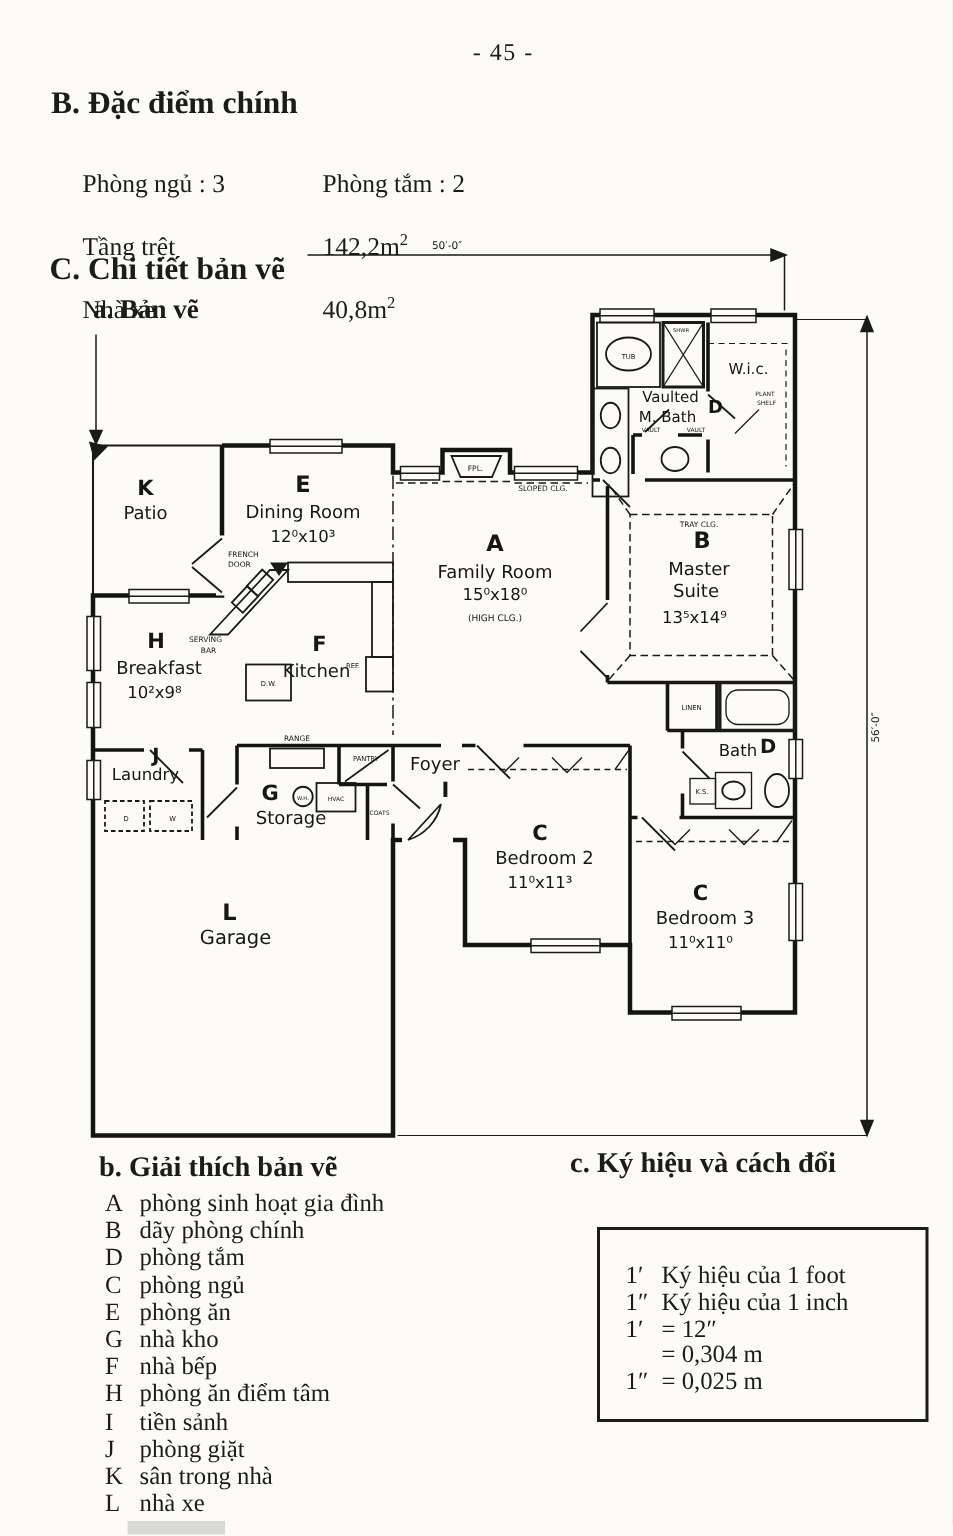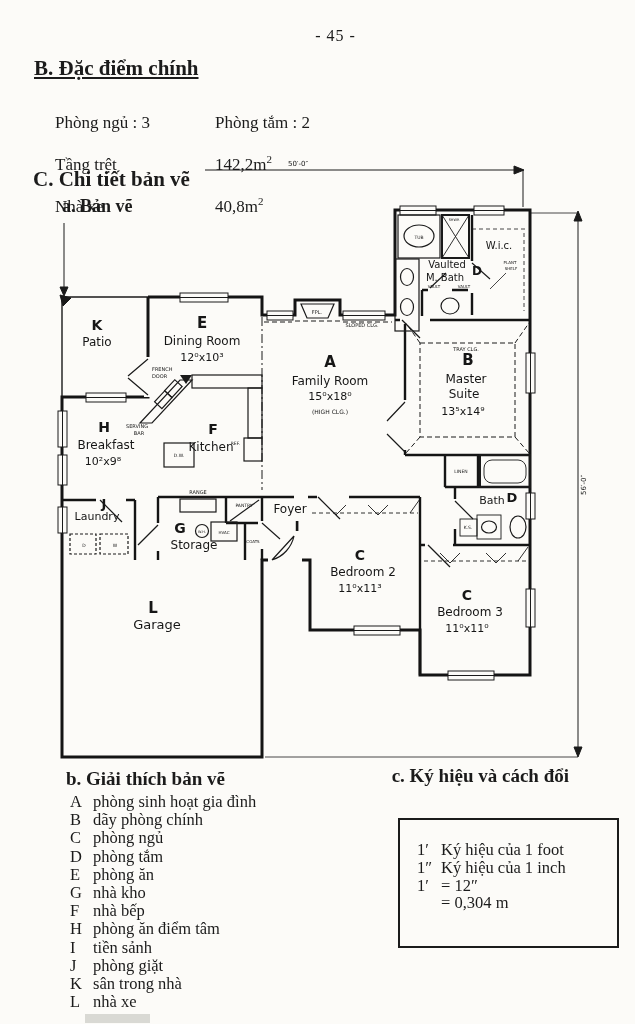--- a/index.html
+++ b/index.html
@@ -1,32 +1,32 @@
 <!DOCTYPE html>
 <html><head>
 <meta charset="utf-8">
 <style>
   html,body{margin:0;padding:0;background:#e8e8e6;}
   #page{position:relative;width:635px;height:1024px;background:#fcfbf8;color:#1b1b1b;
         font-family:"Liberation Serif",serif;overflow:hidden;}
   .pageno{position:absolute;top:27px;left:0;right:0;text-align:center;font-size:16px;letter-spacing:1px;margin-left:36px;}
-  .sec-b-heading{position:absolute;left:34px;top:56px;font-size:21px;font-weight:bold;text-decoration:underline;}
+  .sec-b-heading{position:absolute;left:34px;top:56px;font-size:21px;font-weight:bold;}
   .specs{position:absolute;left:55px;top:90px;width:330px;font-size:17px;line-height:16.8px;}
   .spec-row{white-space:nowrap;}
   .spec-label{display:inline-block;width:160px;margin-top:25px;}
   .spec-value sup{font-size:11px;}
   .sec-c-heading{position:absolute;left:33px;top:167px;font-size:21px;font-weight:bold;}
   .sub-a{position:absolute;left:62px;top:196px;font-size:18px;font-weight:bold;}
   .plan-wrap{position:absolute;left:40px;top:155px;width:555px;height:615px;}
   .plan-wrap svg{display:block;width:555px;height:615px;}
   svg text{font-family:"DejaVu Sans",sans-serif;fill:#161616;}
   .sub-b{position:absolute;left:66px;top:768px;font-size:19px;font-weight:bold;}
   .legend-list{position:absolute;left:70px;top:793px;font-size:16.5px;line-height:18.2px;}
   .lg-key{display:inline-block;width:23px;}
-  .sub-c{position:absolute;left:353px;top:764px;width:216px;text-align:right;
+  .sub-c{position:absolute;left:380px;top:764px;width:216px;text-align:left;
          font-size:19px;font-weight:bold;line-height:23px;}
   .conv-box{position:absolute;left:398px;top:818px;width:221px;height:130px;
             border:2.5px solid #1b1b1b;box-sizing:border-box;padding:21px 0 0 17px;
             font-size:16.5px;line-height:17.8px;}
   .cv-sym{display:inline-block;width:24px;}
   .artifact{position:absolute;left:85px;top:1014px;width:65px;height:9px;background:#d9d9d4;}
 </style>
 </head>
 <body>
 
@@ -268,36 +268,37 @@
           <text x="470" y="109" font-size="4" text-anchor="middle">PLANT</text>
           <text x="471" y="115" font-size="4" text-anchor="middle">SHELF</text>
         </g>
     </svg>
   </div>
 
   <div class="sub-b">b. Giải thích bản vẽ</div>
   <div class="legend-list">
       <div><span class="lg-key">A</span><span class="lg-txt">phòng sinh hoạt gia đình</span></div>
       <div><span class="lg-key">B</span><span class="lg-txt">dãy phòng chính</span></div>
+      <div><span class="lg-key">D</span><span class="lg-txt">phòng tắm</span></div>
       <div><span class="lg-key">C</span><span class="lg-txt">phòng ngủ</span></div>
-      <div><span class="lg-key">D</span><span class="lg-txt">phòng tắm</span></div>
       <div><span class="lg-key">E</span><span class="lg-txt">phòng ăn</span></div>
       <div><span class="lg-key">G</span><span class="lg-txt">nhà kho</span></div>
       <div><span class="lg-key">F</span><span class="lg-txt">nhà bếp</span></div>
       <div><span class="lg-key">H</span><span class="lg-txt">phòng ăn điểm tâm</span></div>
       <div><span class="lg-key">I</span><span class="lg-txt">tiền sảnh</span></div>
       <div><span class="lg-key">J</span><span class="lg-txt">phòng giặt</span></div>
       <div><span class="lg-key">K</span><span class="lg-txt">sân trong nhà</span></div>
       <div><span class="lg-key">L</span><span class="lg-txt">nhà xe</span></div>
     </div>
 
   <div class="sub-c">
     <div>c. Ký hiệu và cách đổi</div>
   </div>
   <div class="conv-box">
       <div><span class="cv-sym">1′</span><span class="cv-val">Ký hiệu của 1 foot</span></div>
       <div><span class="cv-sym">1″</span><span class="cv-val">Ký hiệu của 1 inch</span></div>
       <div><span class="cv-sym">1′</span><span class="cv-val">= 12″</span></div>
       <div><span class="cv-sym"></span><span class="cv-val">= 0,304 m</span></div>
+      <div><span class="cv-sym">1″</span><span class="cv-val">= 0,025 m</span></div>
     </div>
 
   <div class="artifact"></div>
 </div>
 
 </body></html>

